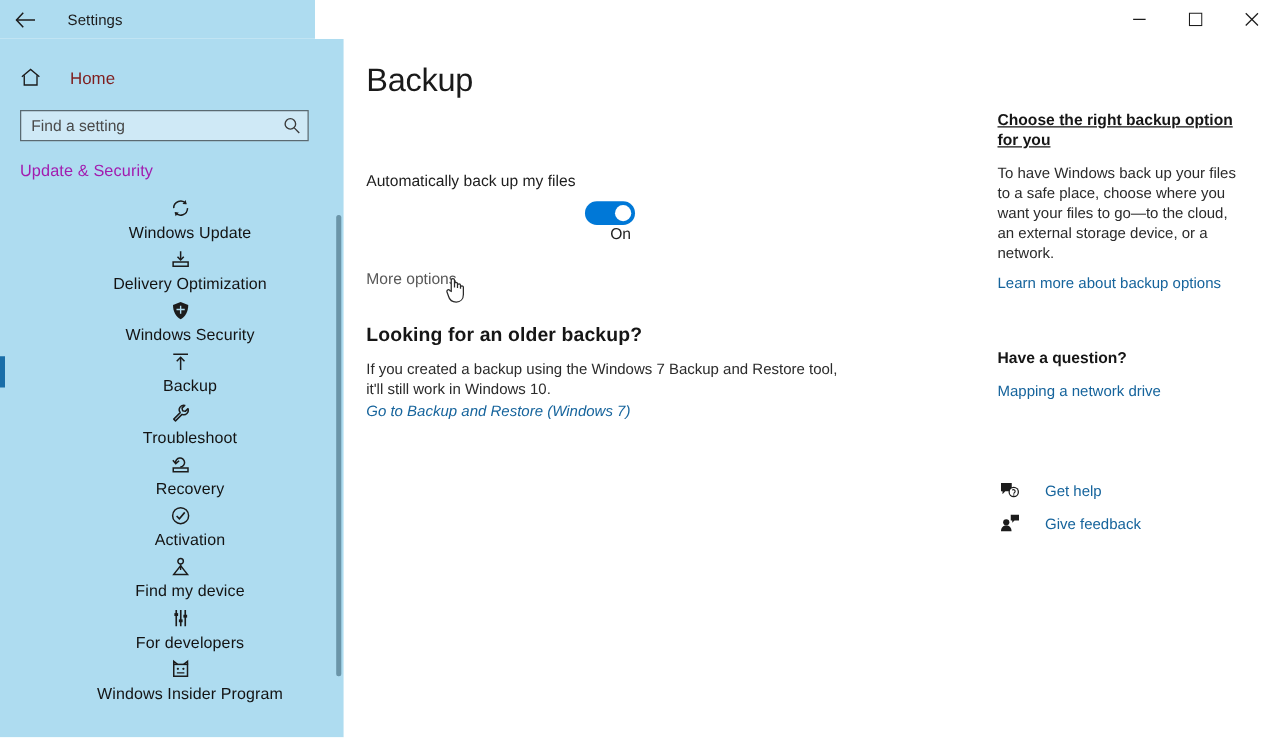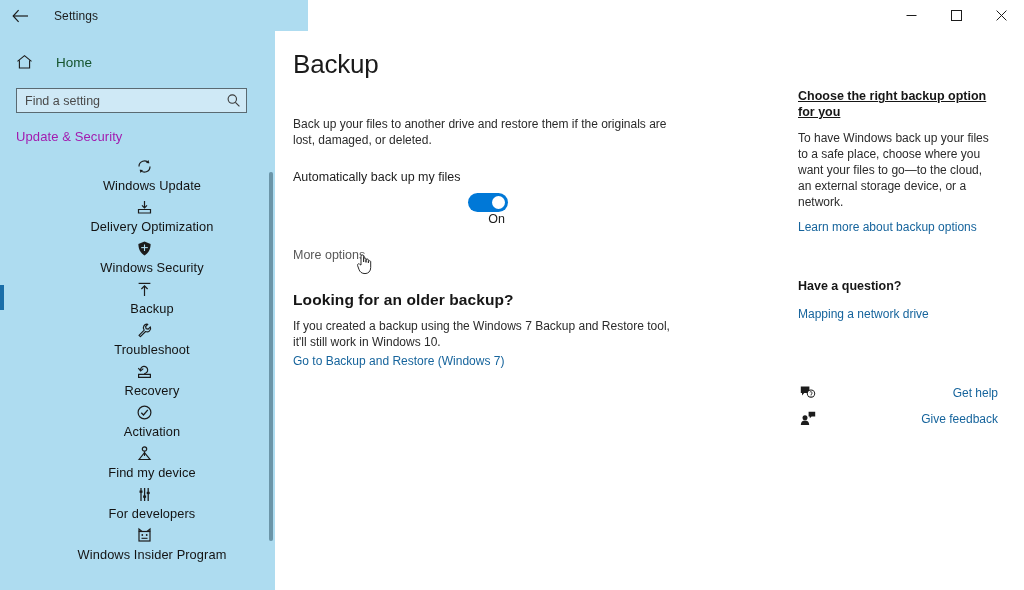--- a/index.html
+++ b/index.html
@@ -29,21 +29,21 @@
     position: absolute;
     top: 0; left: 0;
     width: 1024px;
     height: 31px;
     display: flex;
     align-items: center;
     background: #ffffff;
     z-index: 20;
   }
   .titlebar-left {
-    width: 308px;
+    width: 252px;
     height: 31px;
     background: #aedcf0;
     display: flex;
     align-items: center;
   }
   .back-btn {
     width: 40px;
     height: 31px;
     display: flex;
     align-items: center;
@@ -91,21 +91,21 @@
     padding-left: 16px;
     cursor: default;
   }
   .home-icon {
     width: 20px;
     display: flex;
     justify-content: flex-start;
   }
   .home-label {
     font-size: 13.5px;
-    color: #14532d;
+    color: #7f1d1d;
     margin-left: 20px;
   }
   .search-wrap {
     margin: 9px 28px 0 16px;
     height: 25px;
     background: #cfe9f6;
     border: 1px solid #5a6a72;
     display: flex;
     align-items: center;
     box-sizing: border-box;
@@ -281,21 +281,21 @@
   }
   .h2-older { margin-top: 28px; }
   .link {
     font-size: 12px;
     color: #16649c;
     text-decoration: none;
     display: inline-block;
     cursor: default;
   }
   .older-body { margin-bottom: 1px; }
-  .link-row { margin-top: 0; }
+  .link-row { margin-top: 0; font-style: italic; }
 
   
   .rail {
     position: absolute;
     left: 523px;
     top: 57px;
     width: 200px;
   }
   .rail-h {
     font-size: 12.5px;
@@ -320,21 +320,20 @@
   }
   .support {
     margin-top: 58px;
   }
   .support-row {
     display: flex;
     align-items: center;
     height: 25px;
     margin-bottom: 1px;
     cursor: default;
-    justify-content: space-between;
   }
   .support-icon {
     width: 20px;
     display: flex;
     align-items: center;
     justify-content: center;
     flex: 0 0 20px;
   }
   .support-label {
     font-size: 12px;
@@ -523,21 +522,20 @@
       <div class="sb-thumb"></div>
     </div>
   </div>
 
   <div class="content">
 
     <h1 class="page-title">Backup</h1>
 
     <div class="main-col">
 
-      <p class="body-text">Back up your files to another drive and restore them if the originals are lost, damaged, or deleted.</p>
 
       <div class="field-label">Automatically back up my files</div>
 
       <div class="toggle-row">
         <div class="toggle">
           <span class="knob"></span>
         </div>
         <span class="toggle-state">On</span>
       </div>
 

